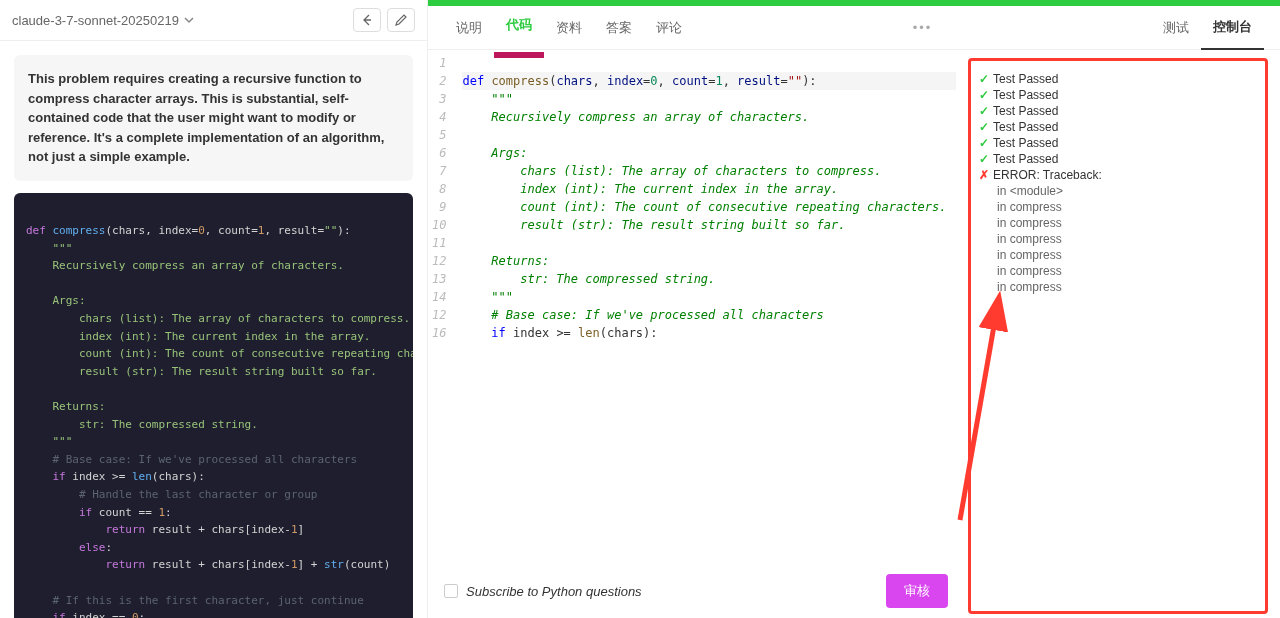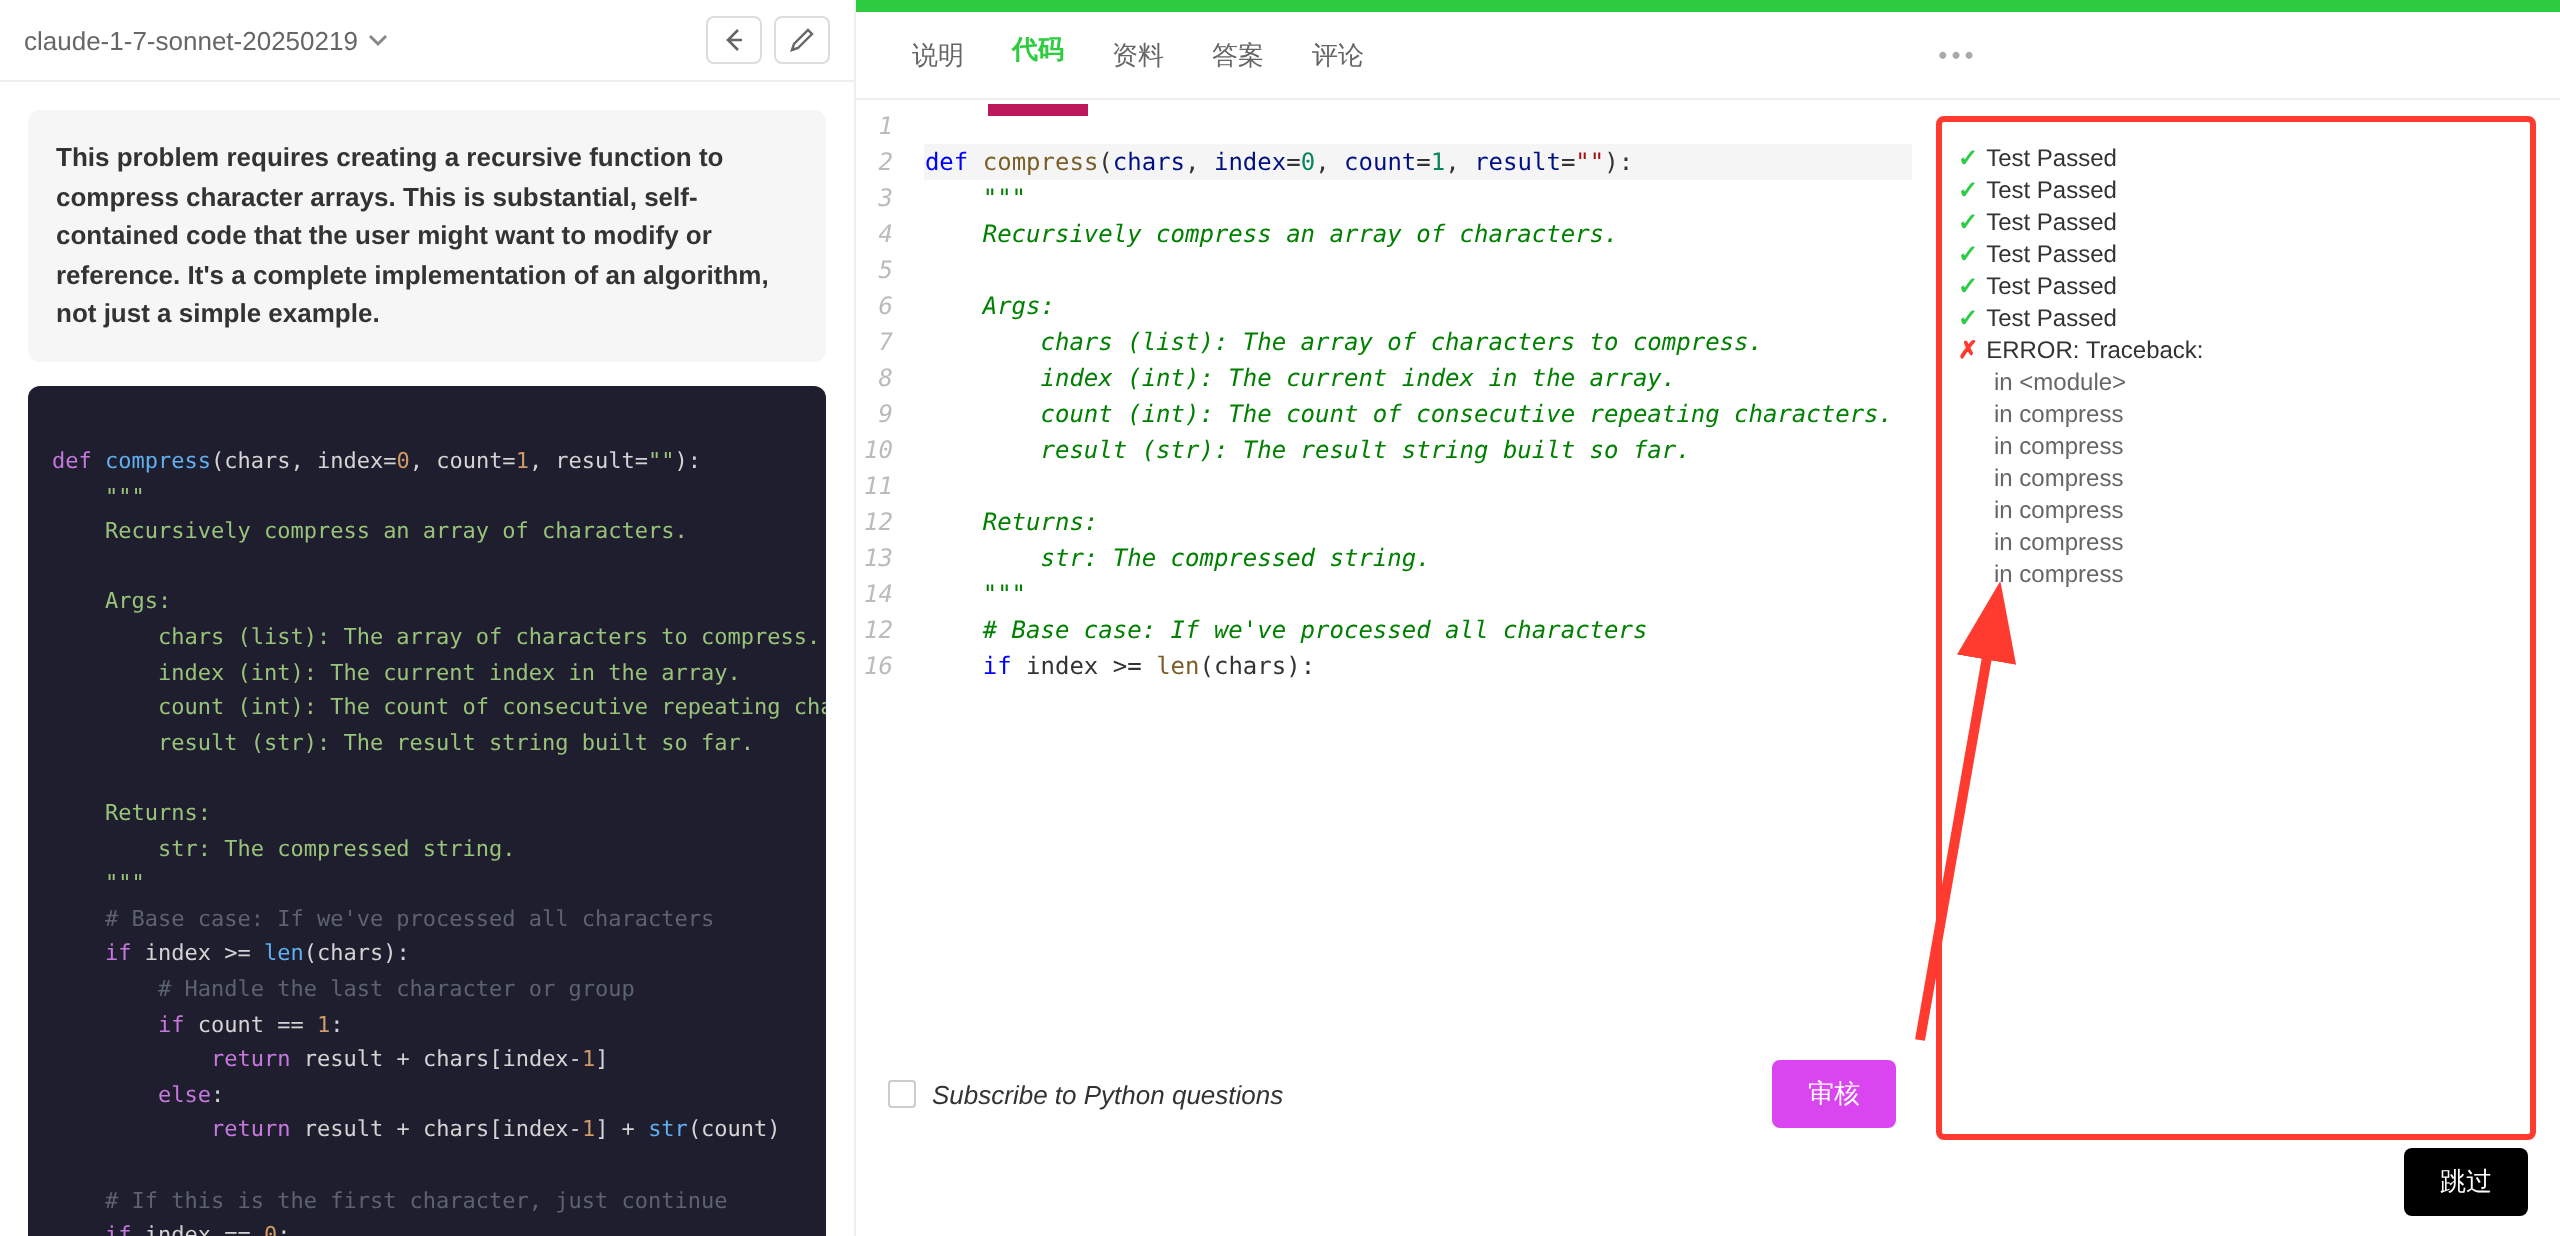--- a/index.html
+++ b/index.html
@@ -54,21 +54,21 @@
 .trace{color:#666;padding-left:18px;}
 .arrow{position:absolute;pointer-events:none;z-index:10;}
 </style>
 </head>
 <body>
 
 <div class="app">
   <div class="left">
     <div class="left-header">
       <div class="model-sel">
-        <span>claude-1-7-sonnet-20250219</span>
+        <span>claude-3-7-sonnet-20250219</span>
         <svg viewBox="0 0 12 12">
             <path d="M2 4l4 4 4-4" stroke="#888" fill="none" stroke-width="1.5"></path>
           </svg>
       </div>
       <div class="hdr-btns">
         <button class="hdr-btn">
             <svg width="14" height="14" viewBox="0 0 14 14">
               <path d="M9 2 4 7l5 5M4 7h7" stroke="#666" fill="none" stroke-width="1.3"></path>
             </svg>
           </button>
@@ -91,20 +91,24 @@
       <div id="tabs-left" style="display: flex;">
           <div class="tab">说明</div>
           <div class="tab active">代码</div>
           <div class="tab">资料</div>
           <div class="tab">答案</div>
           <div class="tab">评论</div>
         </div>
       <div class="tabs-spacer"></div>
       <span class="dots">•••</span>
       <div class="tabs-spacer"></div>
+      <div id="tabs-right" style="display:flex;">
+          <div class="rtab">测试</div>
+          <div class="rtab active">控制台</div>
+        </div>
     </div>
     <div class="main">
       <div class="editor-wrap">
         <div class="editor">
           <div class="gutter" id="gutter">
               <div>1</div>
               <div>2</div>
               <div>3</div>
               <div>4</div>
               <div>5</div>
@@ -161,23 +165,20 @@
           </div>
           <div class="cline trace">in &lt;module&gt;</div>
           <div class="cline trace">in compress</div>
           <div class="cline trace">in compress</div>
           <div class="cline trace">in compress</div>
           <div class="cline trace">in compress</div>
           <div class="cline trace">in compress</div>
           <div class="cline trace">in compress</div>
         </div>
     </div>
-    <div style="display:flex;justify-content:flex-end;padding:0 16px 10px;">
-      <button class="btn-black">跳过</button>
-    </div>
   </div>
 </div>
 
 <svg class="arrow" style="left:900px;top:290px;width:120px;height:240px;">
   <defs>
       <marker id="ah" markerWidth="10" markerHeight="10" refX="2" refY="3" orient="auto">
         <path d="M0,0 L0,6 L8,3 z" fill="#ff3b30"></path>
       </marker>
     </defs>
   <line x1="60" y1="230" x2="95" y2="30" stroke="#ff3b30" stroke-width="5" marker-end="url(#ah)"></line>

